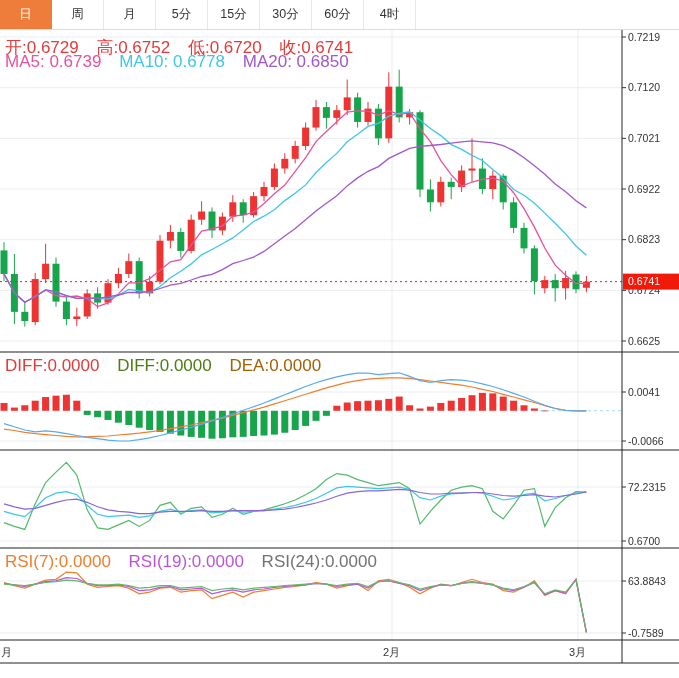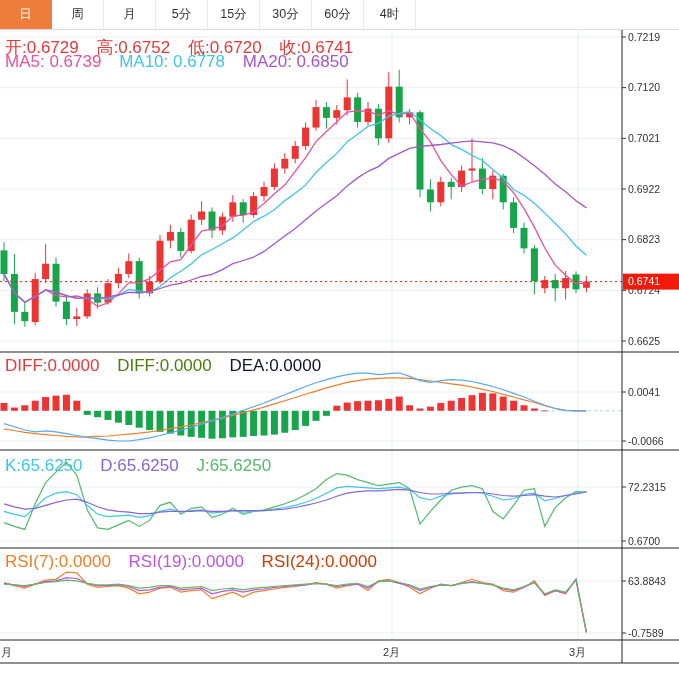--- a/index.html
+++ b/index.html
@@ -285,25 +285,20 @@
     <span style="color:#e23b3b">收:0.6741</span>
   </div>
   <div class="overlay" style="left:5px;top:52px;">
     <span style="color:#e8529c">MA5: 0.6739</span>
     <span style="color:#3ec6e6">MA10: 0.6778</span>
     <span style="color:#a158c8">MA20: 0.6850</span>
   </div>
   <div class="overlay" style="left:5px;top:356px;">
     <span style="color:#e23b3b">DIFF:0.0000</span>
     <span style="color:#4d7c0f">DIFF:0.0000</span>
-    <span style="color:#0f172a">DEA:0.0000</span>
-  </div>
-  <div class="overlay" style="left:5px;top:456px;">
-    <span style="color:#3ec6e6">K:65.6250</span>
-    <span style="color:#8a66d2">D:65.6250</span>
-    <span style="color:#55b96b">J:65.6250</span>
+    <span style="color:#a16207">DEA:0.0000</span>
   </div>
   <div class="overlay" style="left:5px;top:552px;">
     <span style="color:#ee7f2d">RSI(7):0.0000</span>
     <span style="color:#bb55d8">RSI(19):0.0000</span>
-    <span style="color:#c2410c">RSI(24):0.0000</span>
+    <span style="color:#737373">RSI(24):0.0000</span>
   </div>
 </div>
 
 </body></html>

